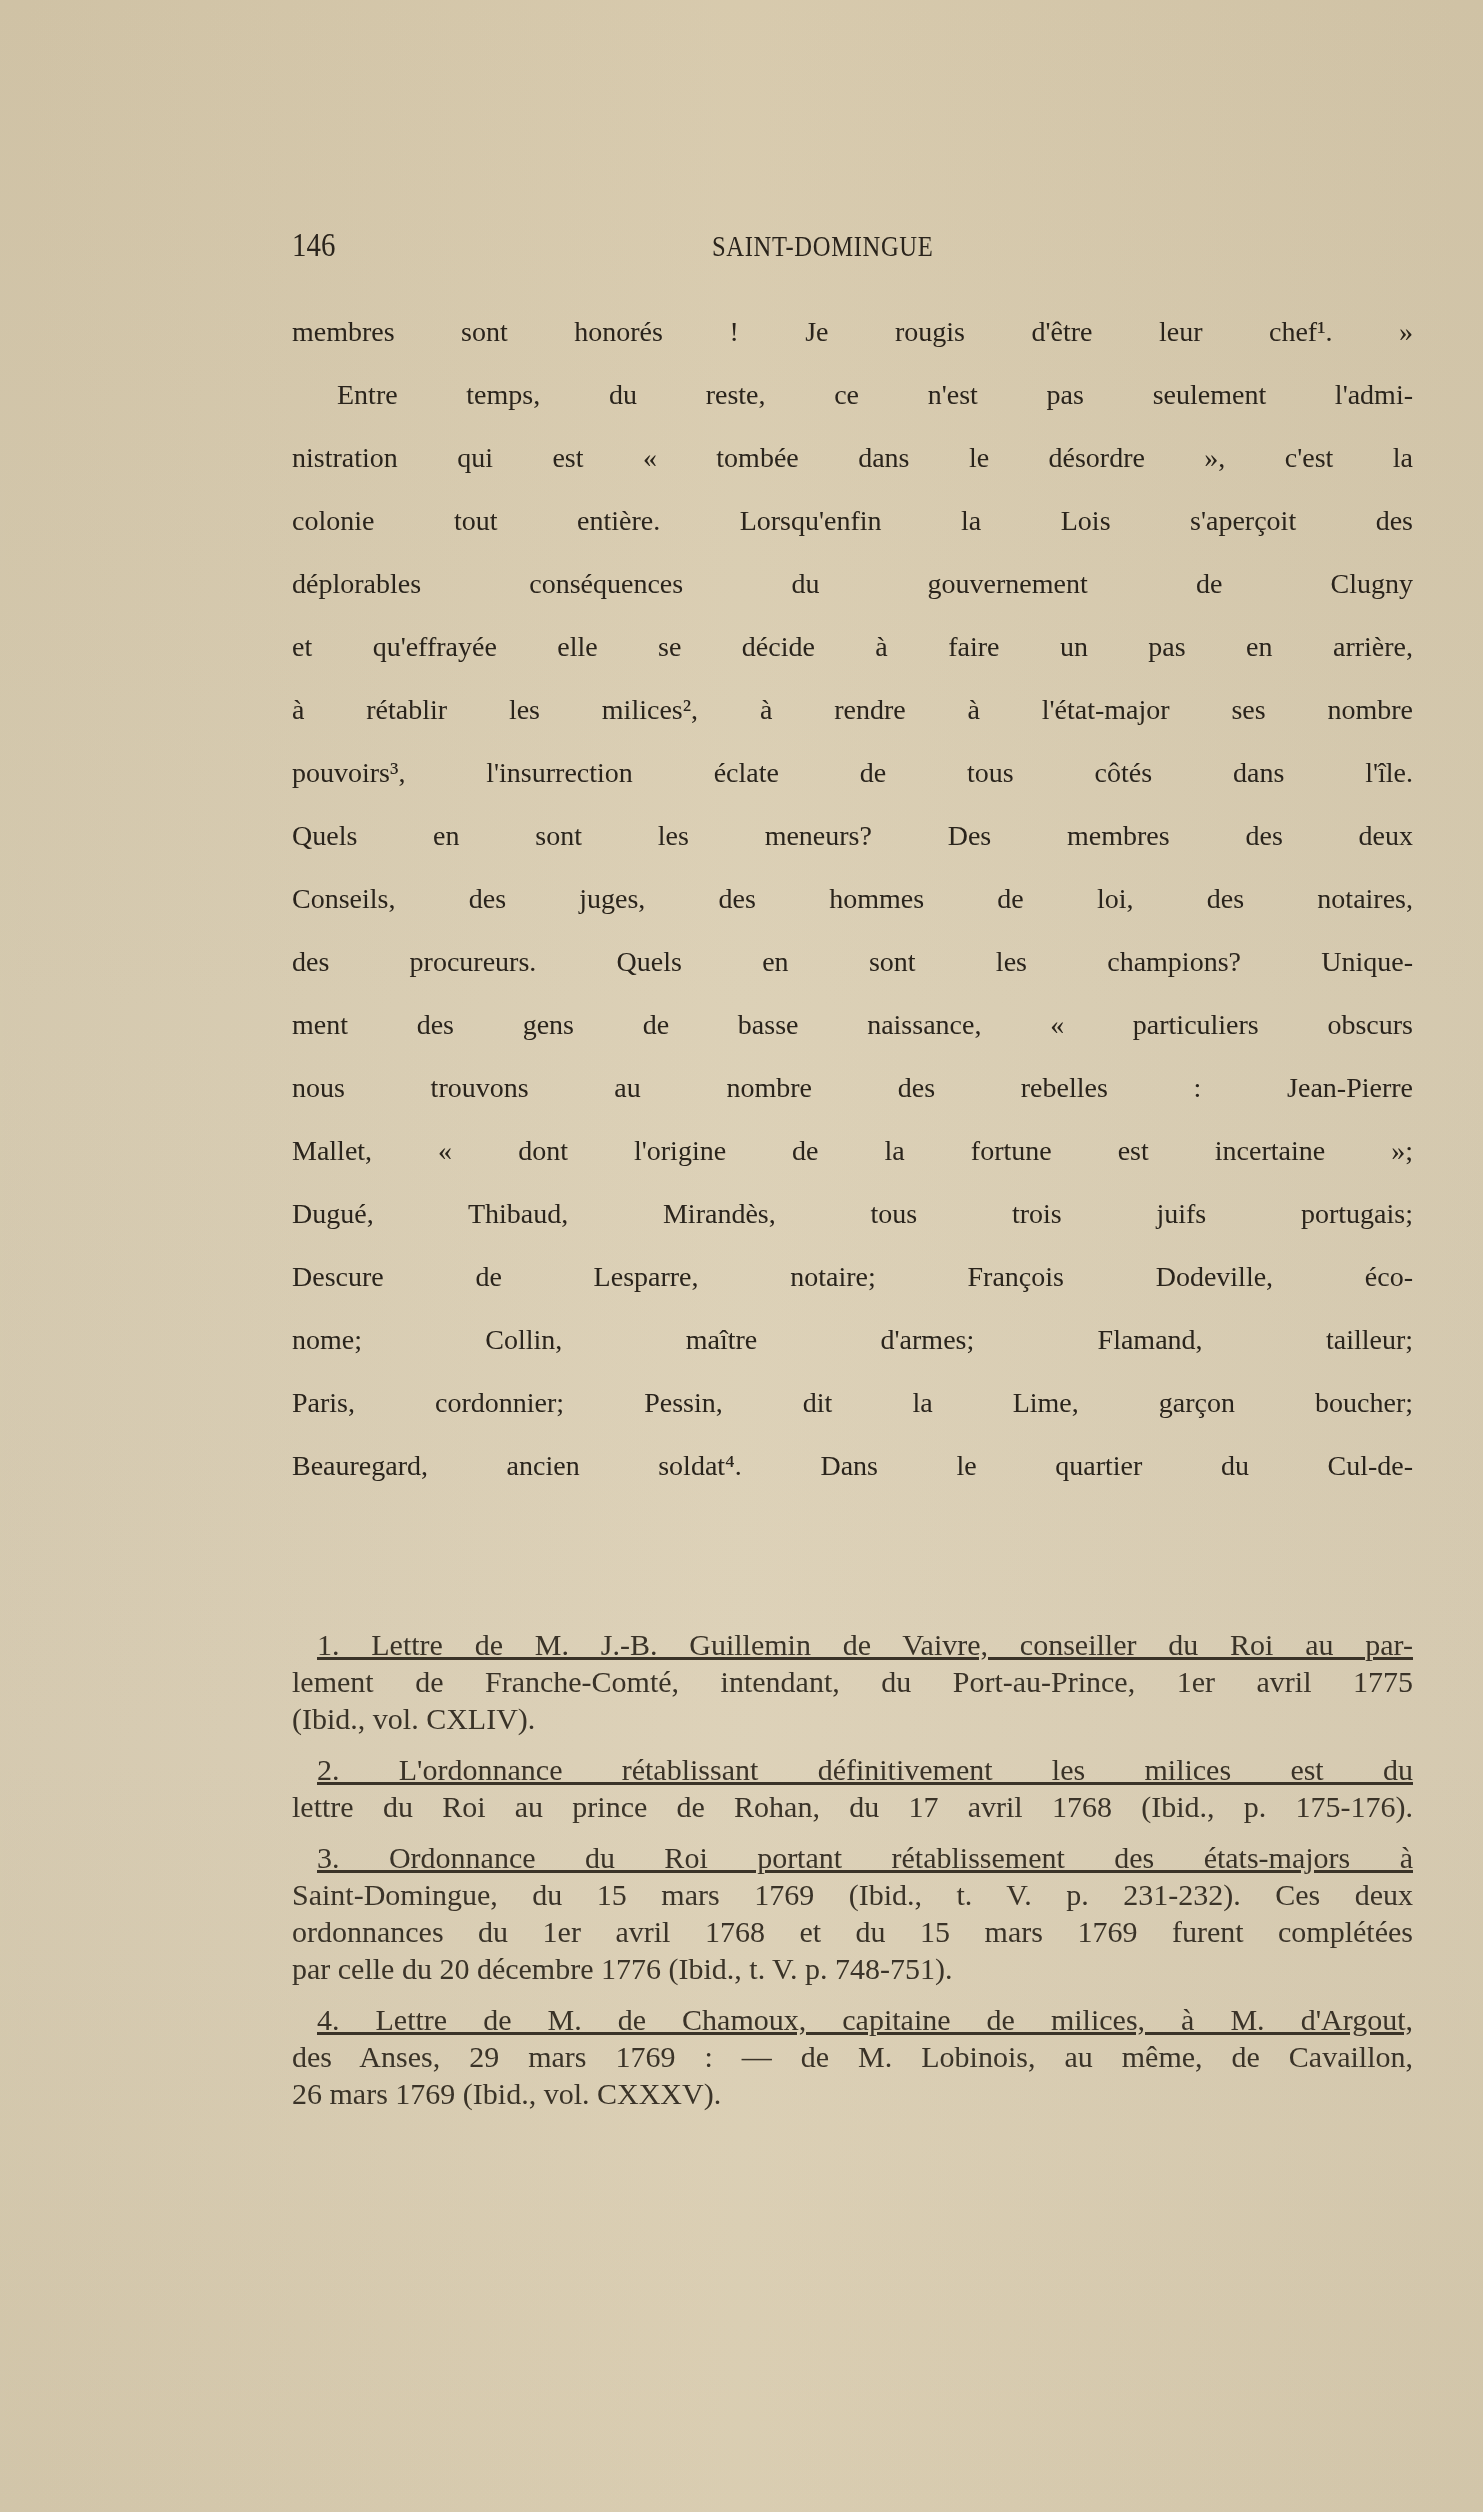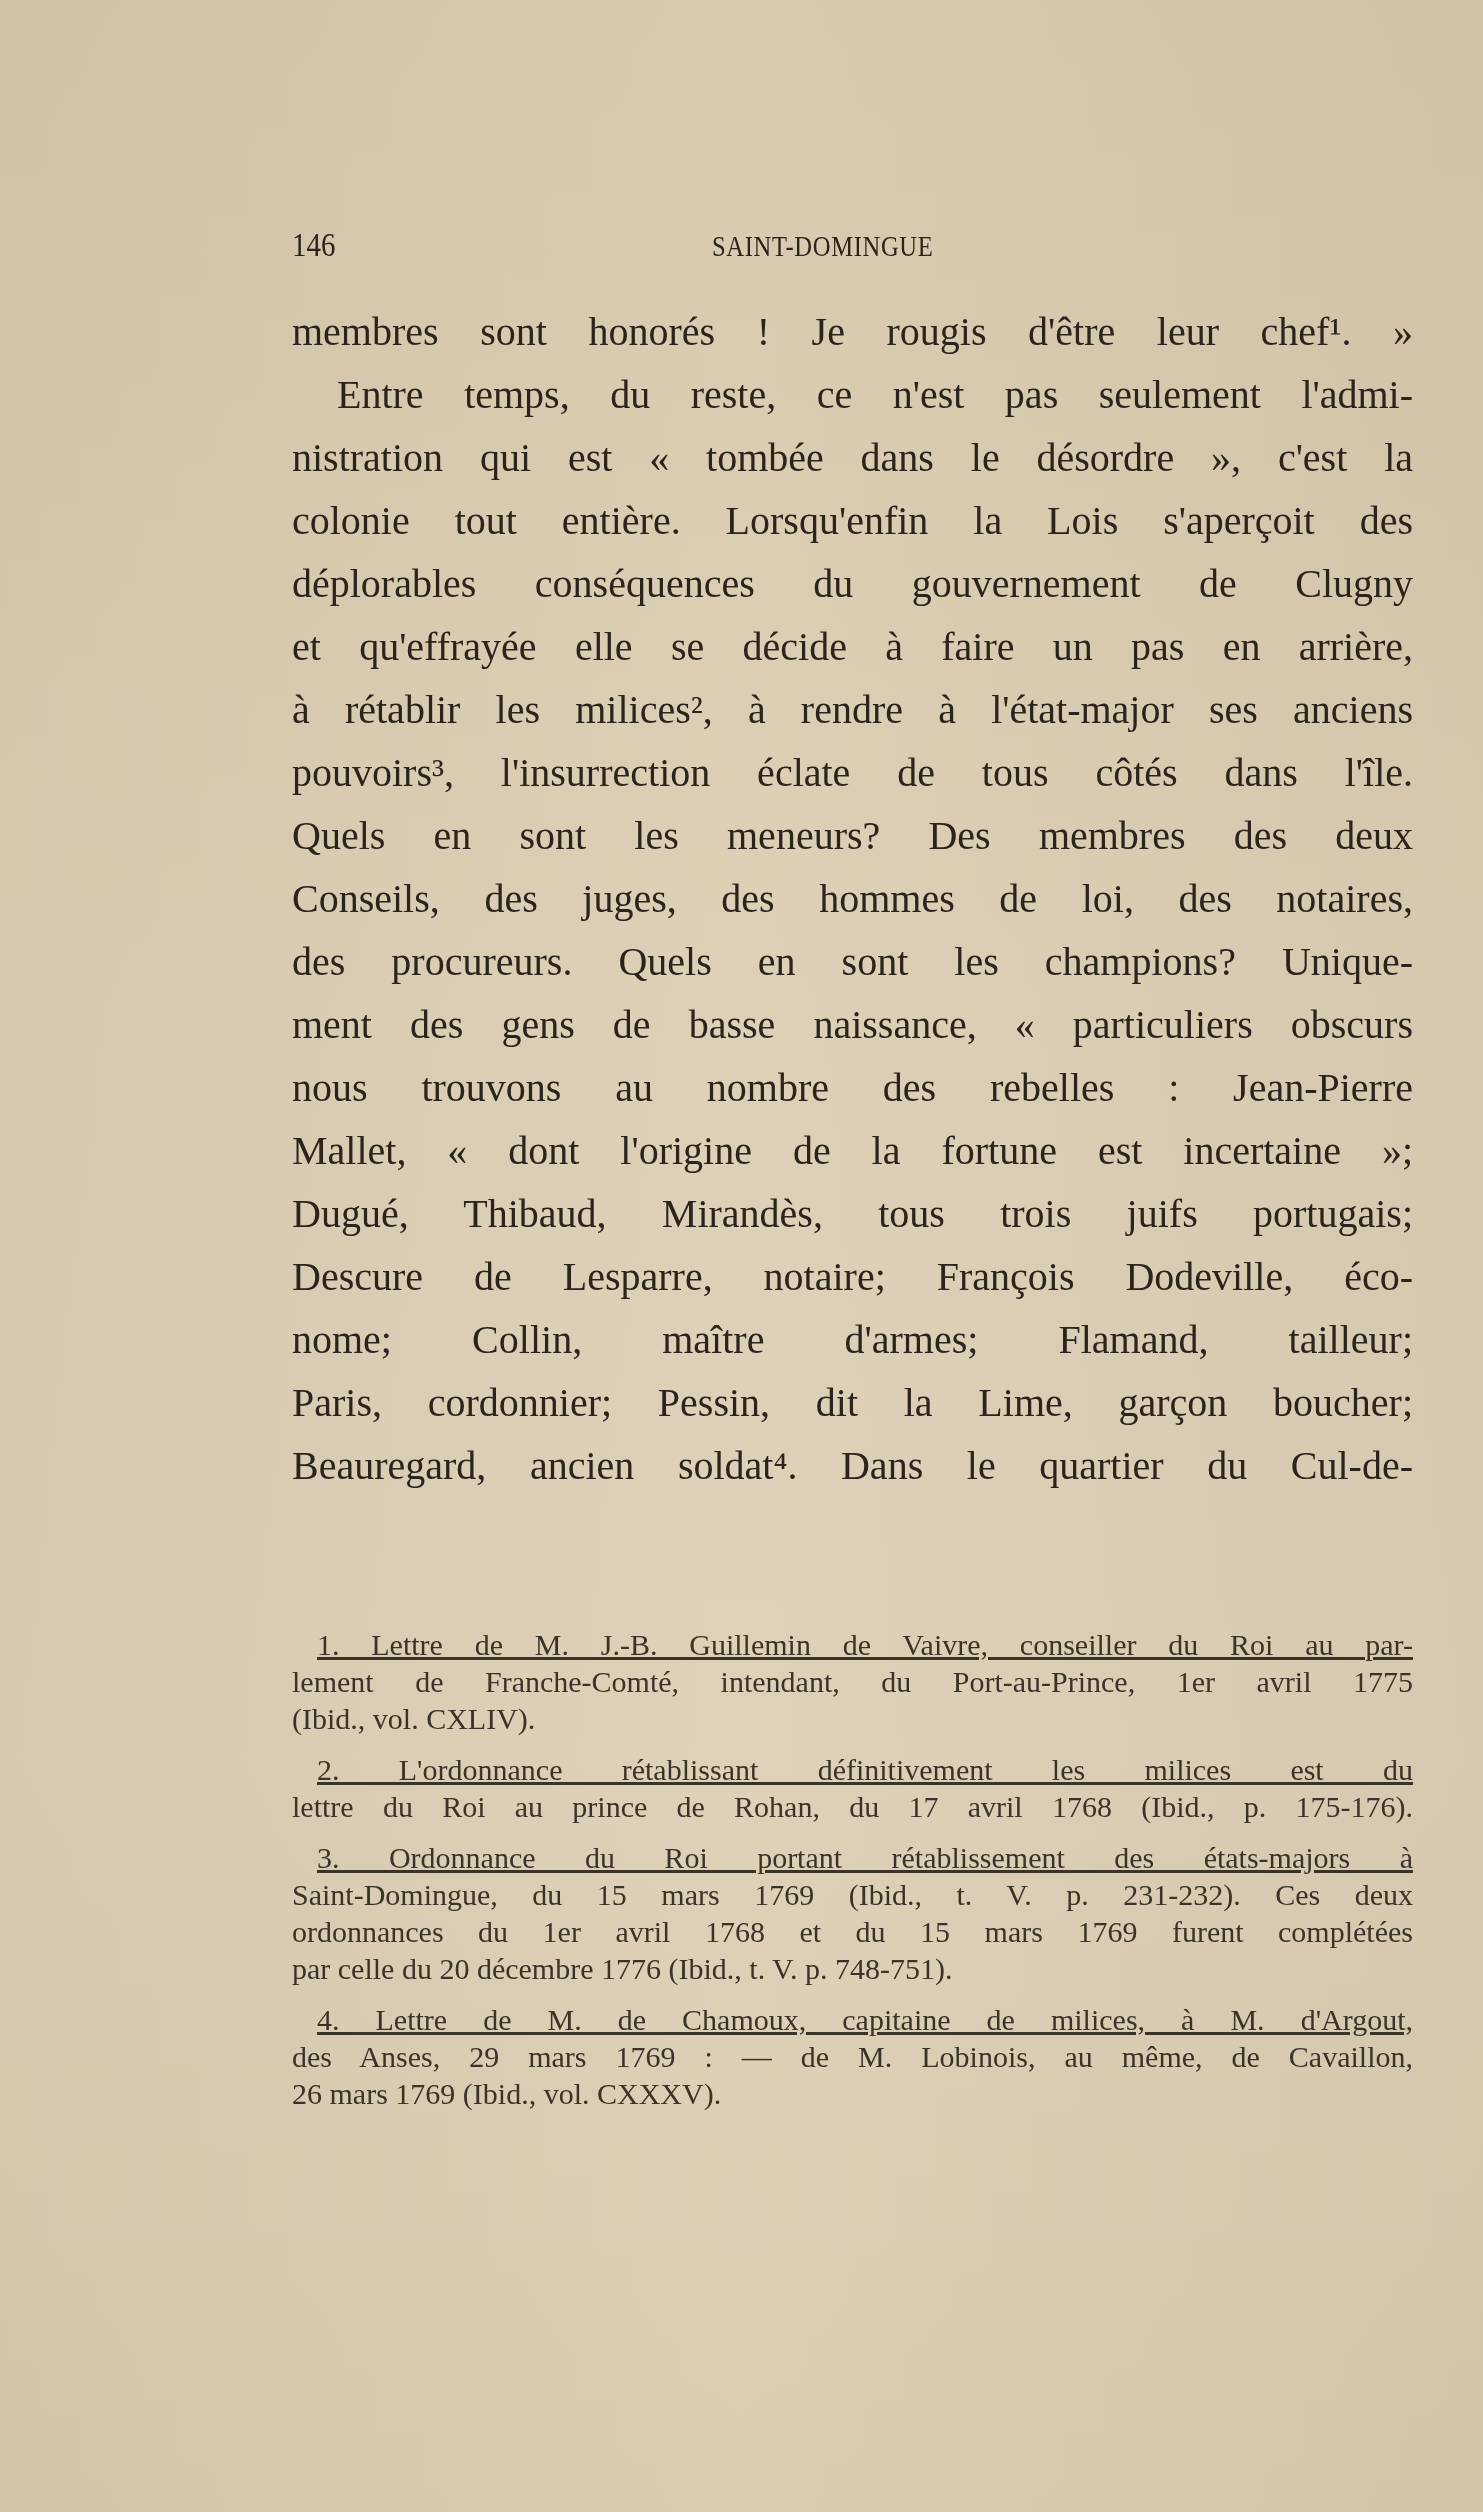--- a/index.html
+++ b/index.html
@@ -55,21 +55,21 @@
       position: absolute;
       top: 300px;
       left: 0;
       width: 1121px;
     }
     .line {
       display: block;
       height: 63px;
       line-height: 63px;
       font-family: "Liberation Serif", serif;
-      font-size: 40px;
+      font-size: 28px;
       white-space: nowrap;
       text-align: justify;
       text-align-last: justify;
       width: 1121px;
     }
     .line.last {
       text-align-last: justify;
     }
     .line.indent {
       padding-left: 45px;
@@ -115,21 +115,21 @@
     <span class="running-title">SAINT-DOMINGUE</span>
   </div>
 
   <div class="body-text">
     <span class="line">membres sont honorés ! Je rougis d'être leur chef¹. »</span>
     <span class="line indent">Entre temps, du reste, ce n'est pas seulement l'admi-</span>
     <span class="line">nistration qui est « tombée dans le désordre », c'est la</span>
     <span class="line">colonie tout entière. Lorsqu'enfin la Lois s'aperçoit des</span>
     <span class="line">déplorables conséquences du gouvernement de Clugny</span>
     <span class="line">et qu'effrayée elle se décide à faire un pas en arrière,</span>
-    <span class="line">à rétablir les milices², à rendre à l'état-major ses anciens</span>
+    <span class="line">à rétablir les milices², à rendre à l'état-major ses nombre</span>
     <span class="line">pouvoirs³, l'insurrection éclate de tous côtés dans l'île.</span>
     <span class="line">Quels en sont les meneurs? Des membres des deux</span>
     <span class="line">Conseils, des juges, des hommes de loi, des notaires,</span>
     <span class="line">des procureurs. Quels en sont les champions? Unique-</span>
     <span class="line">ment des gens de basse naissance, « particuliers obscurs</span>
     <span class="line">nous trouvons au nombre des rebelles : Jean-Pierre</span>
     <span class="line">Mallet, « dont l'origine de la fortune est incertaine »;</span>
     <span class="line">Dugué, Thibaud, Mirandès, tous trois juifs portugais;</span>
     <span class="line">Descure de Lesparre, notaire; François Dodeville, éco-</span>
     <span class="line">nome; Collin, maître d'armes; Flamand, tailleur;</span>

